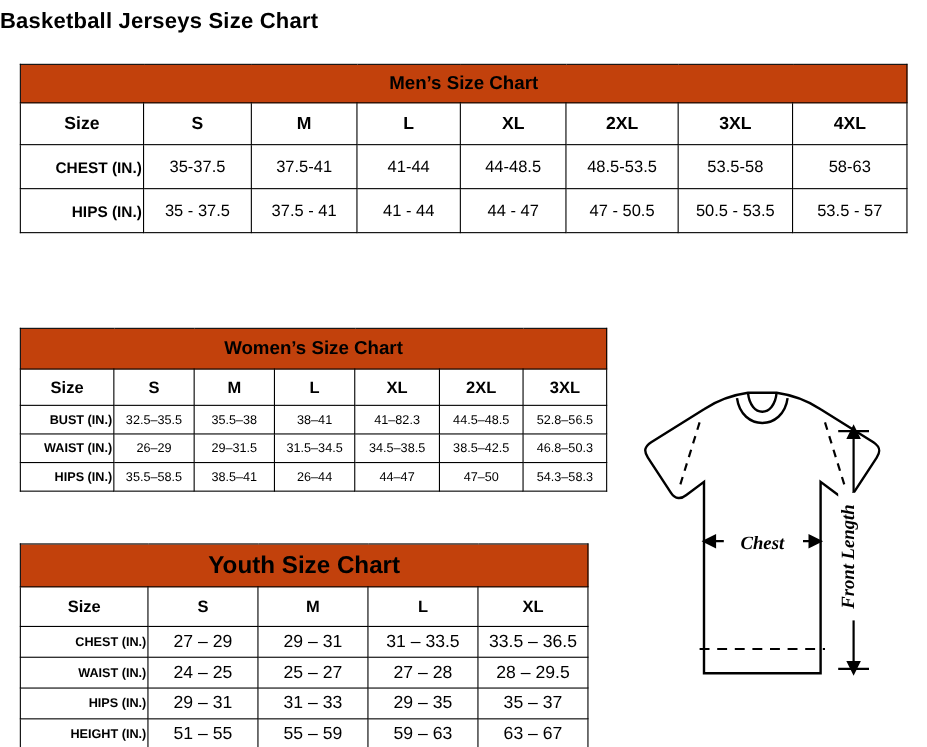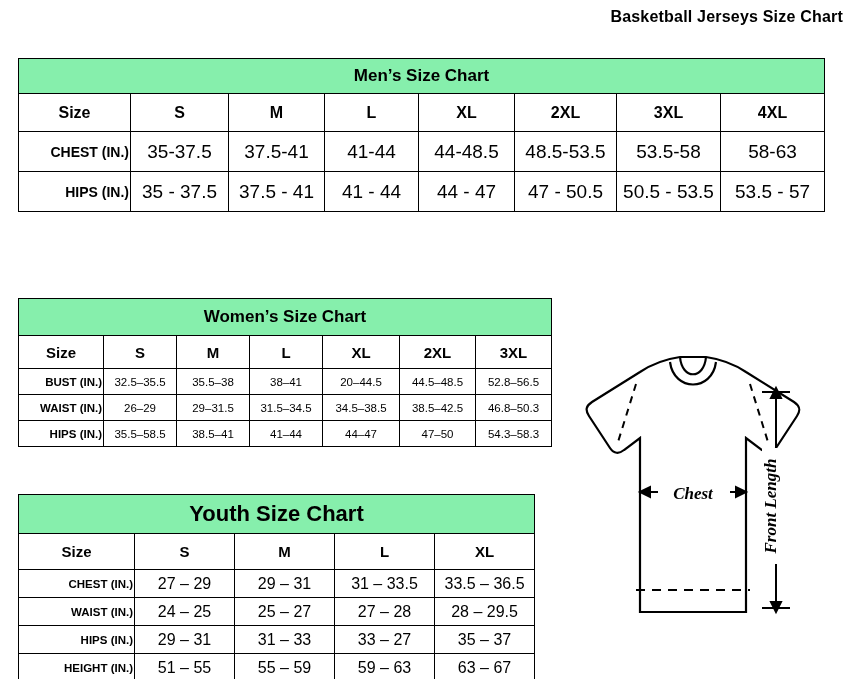--- a/index.html
+++ b/index.html
@@ -9,38 +9,38 @@
   }
   body {
     width: 843px;
     height: 679px;
     font-family: "Liberation Sans", sans-serif;
     color: #000000;
     position: relative;
     overflow: hidden;
   }
   .page-title {
-    text-align: right;
-    font-size: 16px;
+    text-align: left;
+    font-size: 20px;
     font-weight: bold;
     padding-top: 8px;
     letter-spacing: 0.2px;
   }
   table {
     border-collapse: collapse;
     table-layout: fixed;
   }
   table td, table th {
     border: 1px solid #000000;
     text-align: center;
     vertical-align: middle;
     background: #ffffff;
   }
   .chart-title td {
-    background: #86efac;
+    background: #c2410c;
     font-weight: bold;
   }
   .hdr td {
     font-weight: bold;
   }
   .rowlabel {
     font-weight: bold;
     text-align: right;
   }
 
@@ -53,21 +53,21 @@
   }
   #mens-table .chart-title td {
     font-size: 17px;
     height: 32px;
   }
   #mens-table .hdr td {
     font-size: 16px;
     height: 35px;
   }
   #mens-table td {
-    font-size: 19px;
+    font-size: 15px;
     height: 37px;
   }
   #mens-table .rowlabel {
     font-size: 14px;
   }
 
   
   #womens-table {
     position: absolute;
     left: 18px;
@@ -205,38 +205,38 @@
       <td>L</td>
       <td>XL</td>
       <td>2XL</td>
       <td>3XL</td>
     </tr>
     <tr>
       <td class="rowlabel">BUST  (IN.)</td>
       <td>32.5–35.5</td>
       <td>35.5–38</td>
       <td>38–41</td>
-      <td>20–44.5</td>
+      <td>41–82.3</td>
       <td>44.5–48.5</td>
       <td>52.8–56.5</td>
     </tr>
     <tr>
       <td class="rowlabel">WAIST  (IN.)</td>
       <td>26–29</td>
       <td>29–31.5</td>
       <td>31.5–34.5</td>
       <td>34.5–38.5</td>
       <td>38.5–42.5</td>
       <td>46.8–50.3</td>
     </tr>
     <tr>
       <td class="rowlabel">HIPS  (IN.)</td>
       <td>35.5–58.5</td>
       <td>38.5–41</td>
-      <td>41–44</td>
+      <td>26–44</td>
       <td>44–47</td>
       <td>47–50</td>
       <td>54.3–58.3</td>
     </tr>
   </tbody>
 </table>
 
 <table id="youth-table">
   <colgroup>
     <col style="width:116px">
@@ -267,21 +267,21 @@
       <td class="rowlabel">WAIST  (IN.)</td>
       <td>24 – 25</td>
       <td>25 – 27</td>
       <td>27 – 28</td>
       <td>28 – 29.5</td>
     </tr>
     <tr>
       <td class="rowlabel">HIPS  (IN.)</td>
       <td>29 – 31</td>
       <td>31 – 33</td>
-      <td>33 – 27</td>
+      <td>29 – 35</td>
       <td>35 – 37</td>
     </tr>
     <tr>
       <td class="rowlabel">HEIGHT  (IN.)</td>
       <td>51 – 55</td>
       <td>55 – 59</td>
       <td>59 – 63</td>
       <td>63 – 67</td>
     </tr>
   </tbody>

